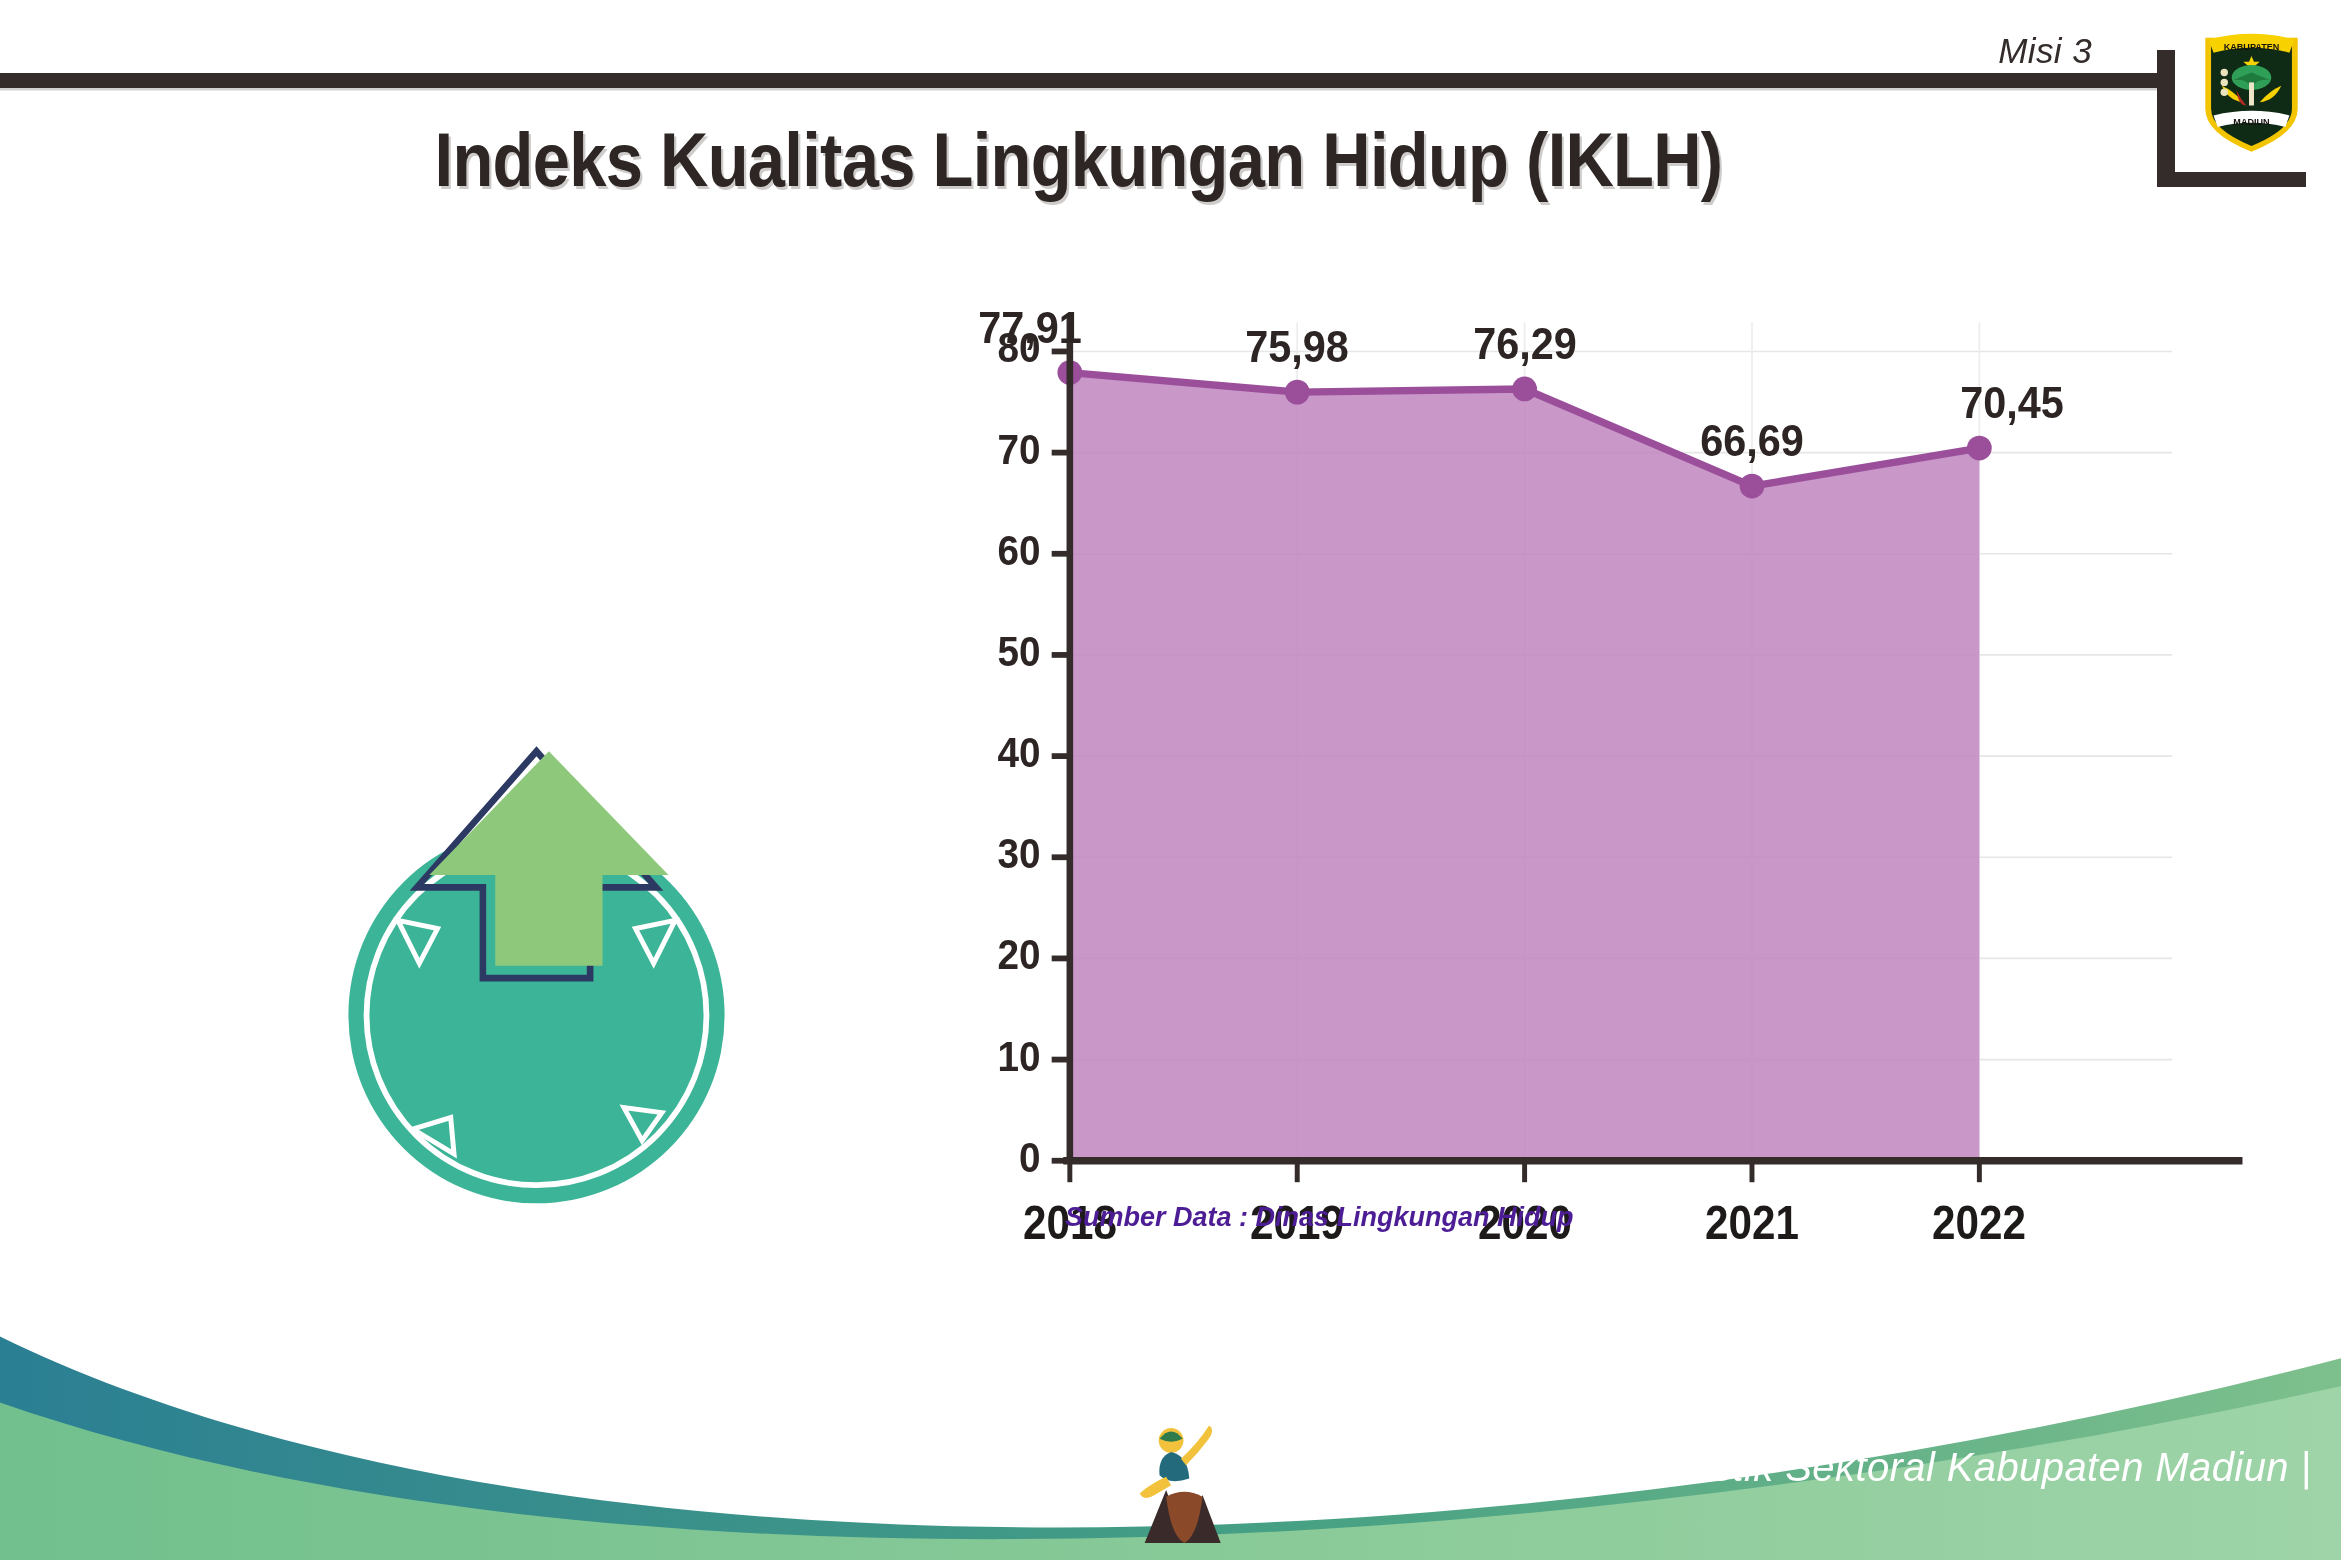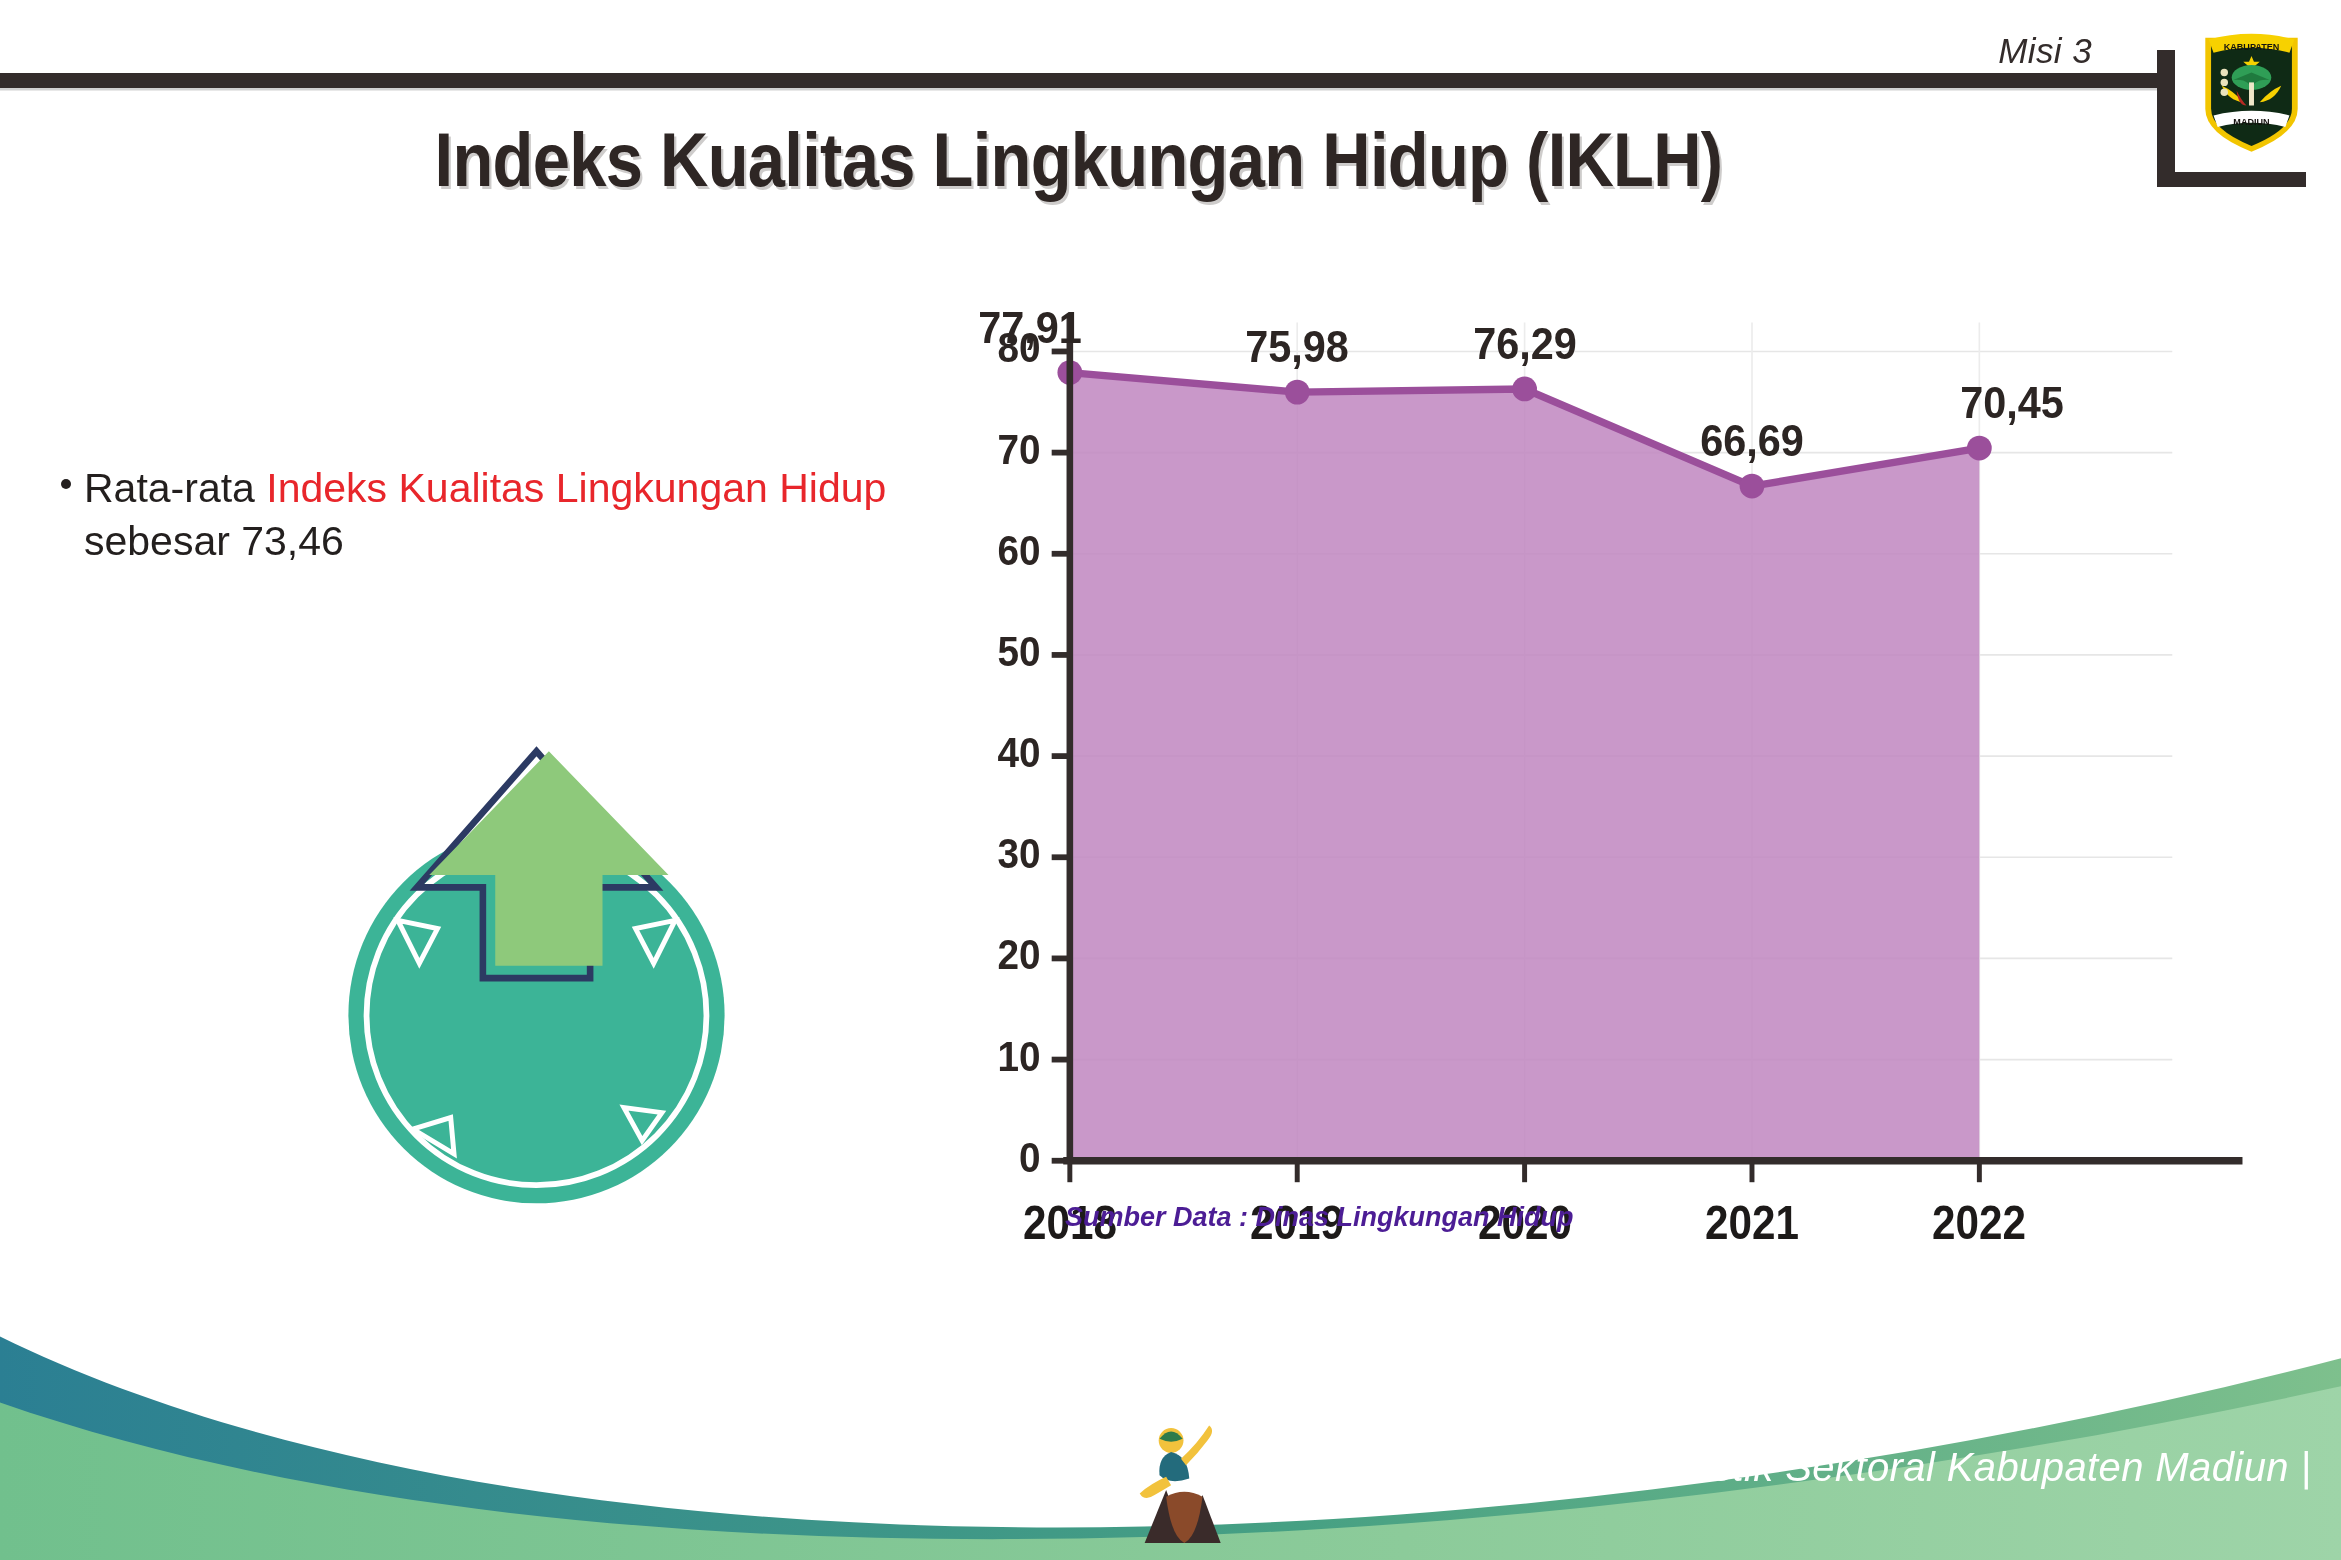--- a/index.html
+++ b/index.html
@@ -142,24 +142,20 @@
   <circle cx="33" cy="60" r="4.5" fill="#eae2bd"></circle>
   <circle cx="33" cy="72" r="4.5" fill="#eae2bd"></circle>
   <circle cx="33" cy="84" r="4.5" fill="#eae2bd"></circle>
   <path d="M20 112 q46 -11 92 0 l-5 14 q-41 -10 -82 0 z" fill="#ffffff"></path>
   <text x="66" y="124" font-family="Liberation Sans, sans-serif" font-size="11" font-weight="bold" text-anchor="middle" fill="#14120f">MADIUN</text>
 </svg>
 
 <div id="page-title">Indeks Kualitas Lingkungan Hidup (IKLH)</div>
 
 <div id="bullets">
-  <div class="bullet">
-    <span class="dot"></span>
-    <span class="txt" id="bullet-0"><span>Rata-rata </span><span class="hl">Indeks Kualitas Lingkungan Hidup</span><span> sebesar 73,46</span></span>
-  </div>
 </div>
 
 <div id="badge-wrap">
   <svg id="badge-arrow" viewBox="0 0 520 560">
     <circle cx="260" cy="330" r="228" fill="#3cb497"></circle>
     <circle cx="260" cy="330" r="206" fill="none" stroke="#ffffff" stroke-width="7"></circle>
     <path d="M115 175 h80 v110 h130 v-110 h80 l-145 -165 z" fill="none" stroke="#2c3a63" stroke-width="8"></path>
     <path d="M130 160 h80 v110 h130 v-110 h80 l-145 -150 z" fill="#8ec97b"></path>
     <path d="M92 215 l48 10 l-22 42 z" fill="none" stroke="#ffffff" stroke-width="6"></path>
     <path d="M428 215 l-48 10 l22 42 z" fill="none" stroke="#ffffff" stroke-width="6"></path>

